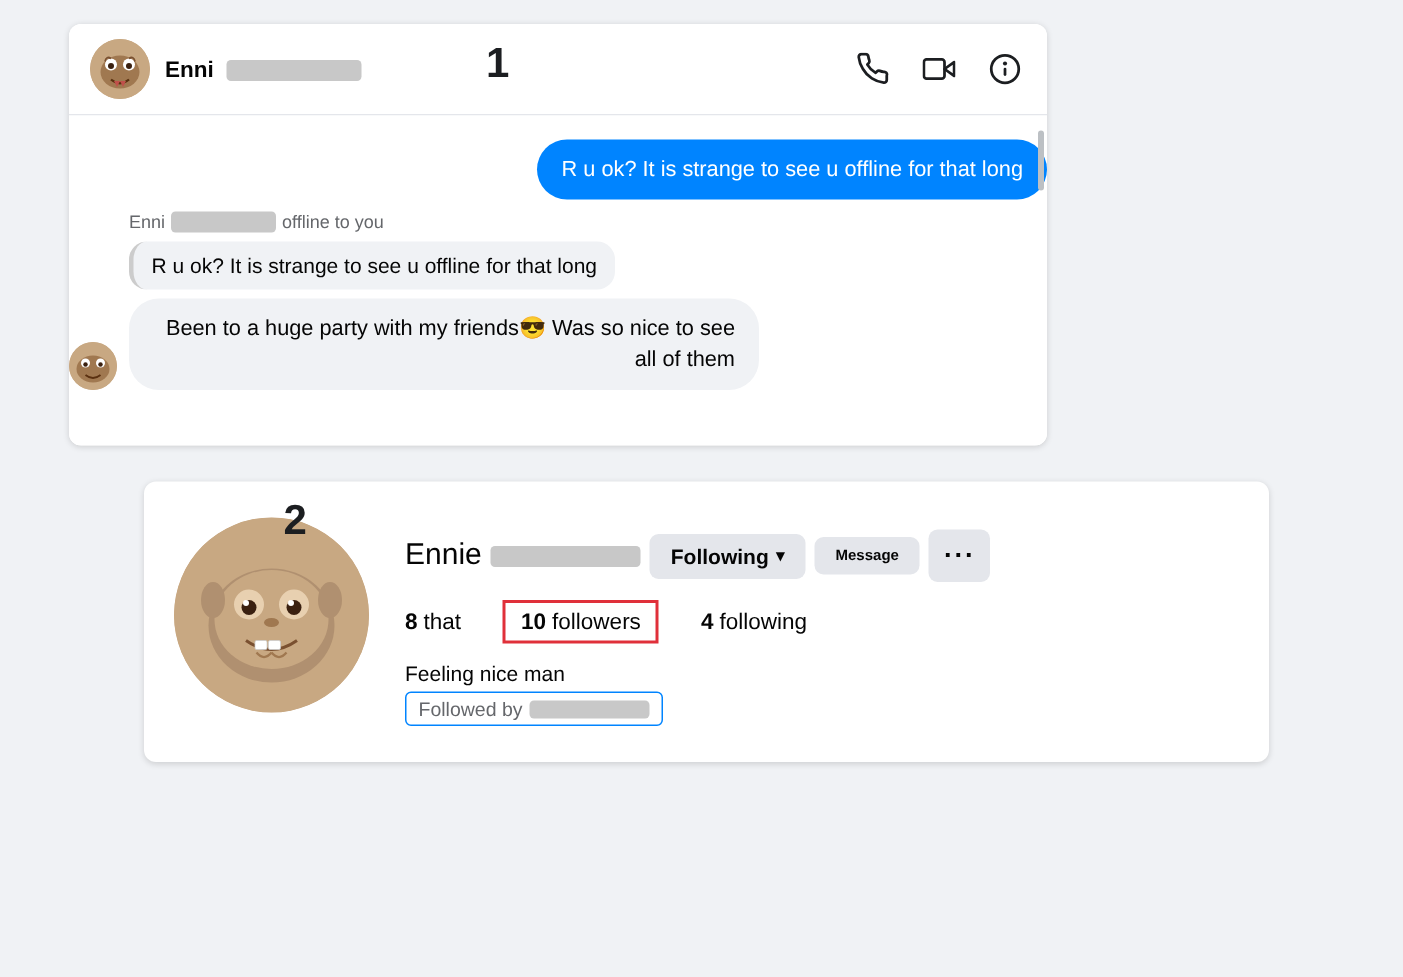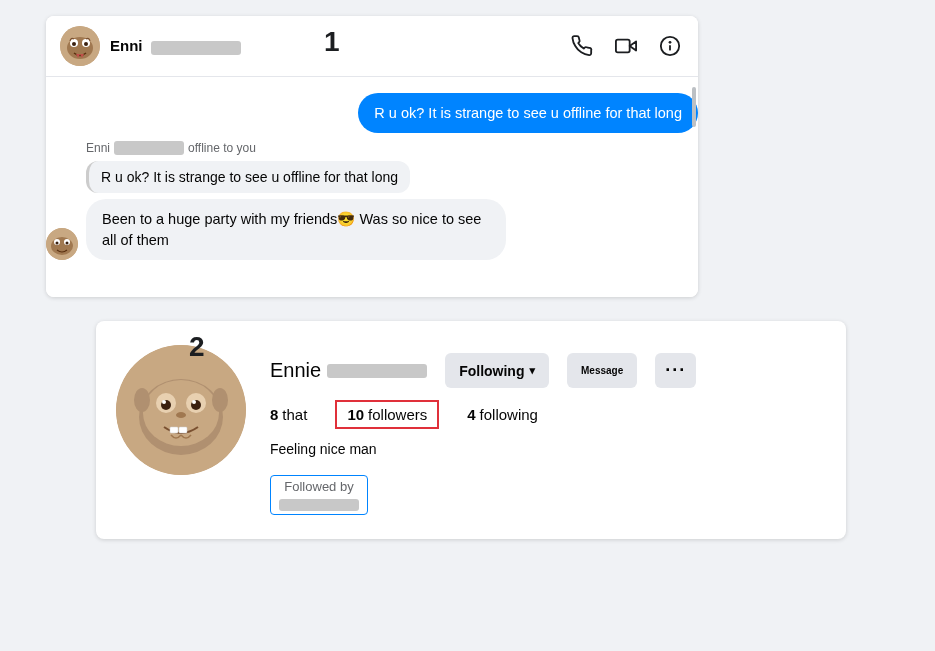--- a/index.html
+++ b/index.html
@@ -166,20 +166,21 @@
     }
 
     .bubble-in {
       background: #f0f2f5;
       color: #050505;
       border-radius: 20px;
       padding: 10px 16px;
       max-width: 420px;
       font-size: 14.5px;
       line-height: 1.4;
+      text-align: right;
     }
 
     
     .profile-panel {
       background: #fff;
       border-radius: 8px;
       box-shadow: 0 1px 4px rgba(0,0,0,0.15);
       padding: 24px 20px 24px 20px;
       width: 750px;
       align-self: flex-start;
@@ -207,21 +208,22 @@
     .profile-info {
       flex: 1;
       display: flex;
       flex-direction: column;
       gap: 12px;
       padding-top: 8px;
     }
 
     .profile-name-row {
       display: flex;
-      gap: 18px;
+      align-items: center;
+      gap: 6px;
       flex-wrap: wrap;
     }
 
     .profile-username {
       font-size: 20px;
       font-weight: 400;
       color: #050505;
       display: flex;
       align-items: center;
       gap: 6px;
@@ -471,21 +473,21 @@
             <span>followers</span>
           </div>
           <div class="stat-item">
             <span class="stat-num">4</span>
             <span>following</span>
           </div>
         </div>
 
         <div class="profile-bio">
           <div>Feeling nice man</div>
-          <div class="followed-by-row" style="margin-top:18px;flex-direction:column;">
+          <div class="followed-by-row" style="margin-top:4px;">
             <span>Followed by</span>
             <span class="followed-by-name"></span>
           </div>
         </div>
       </div>
     </div>
   </div>
 </div>
 
 </body></html>

